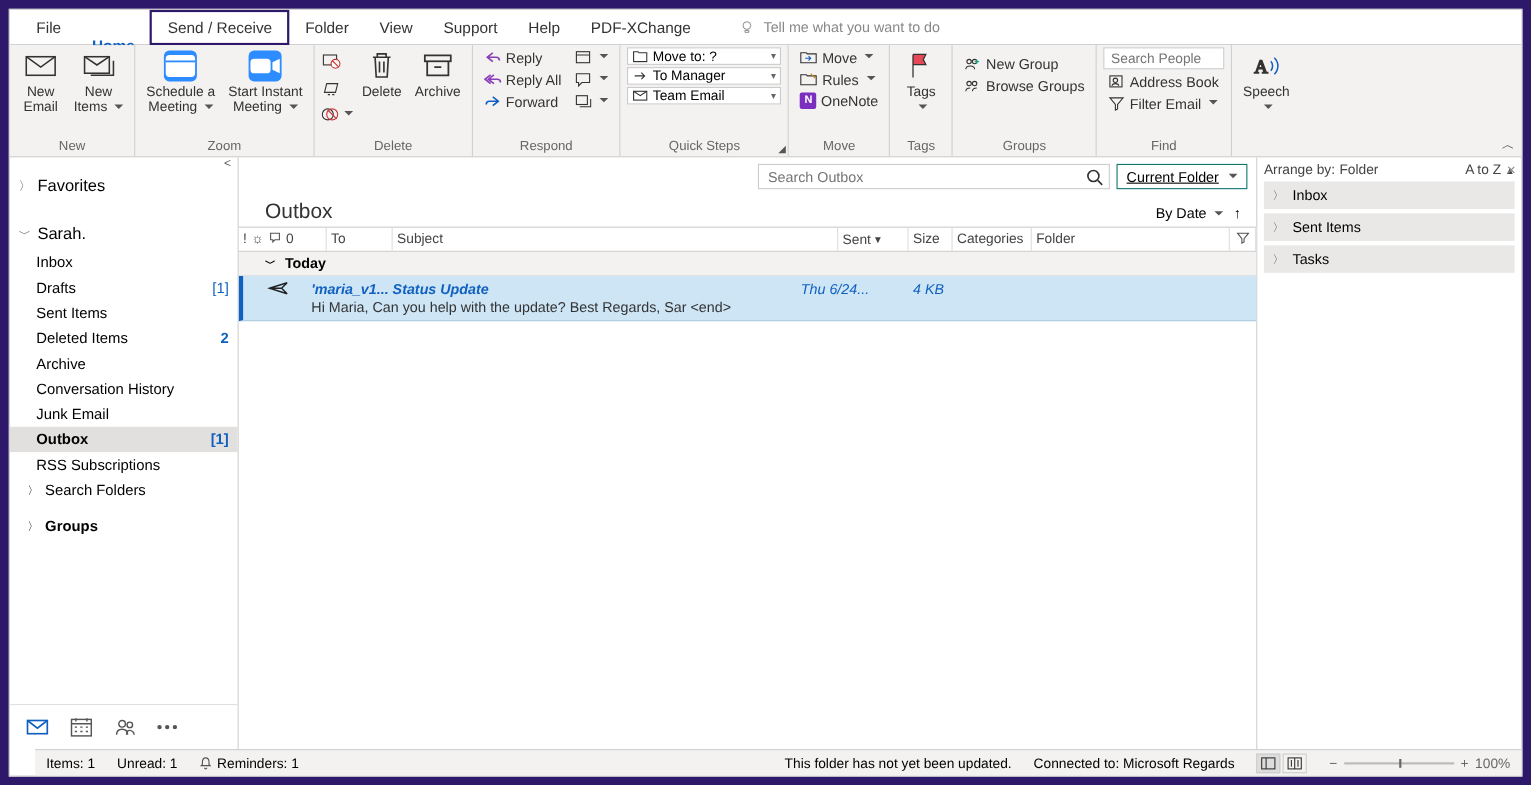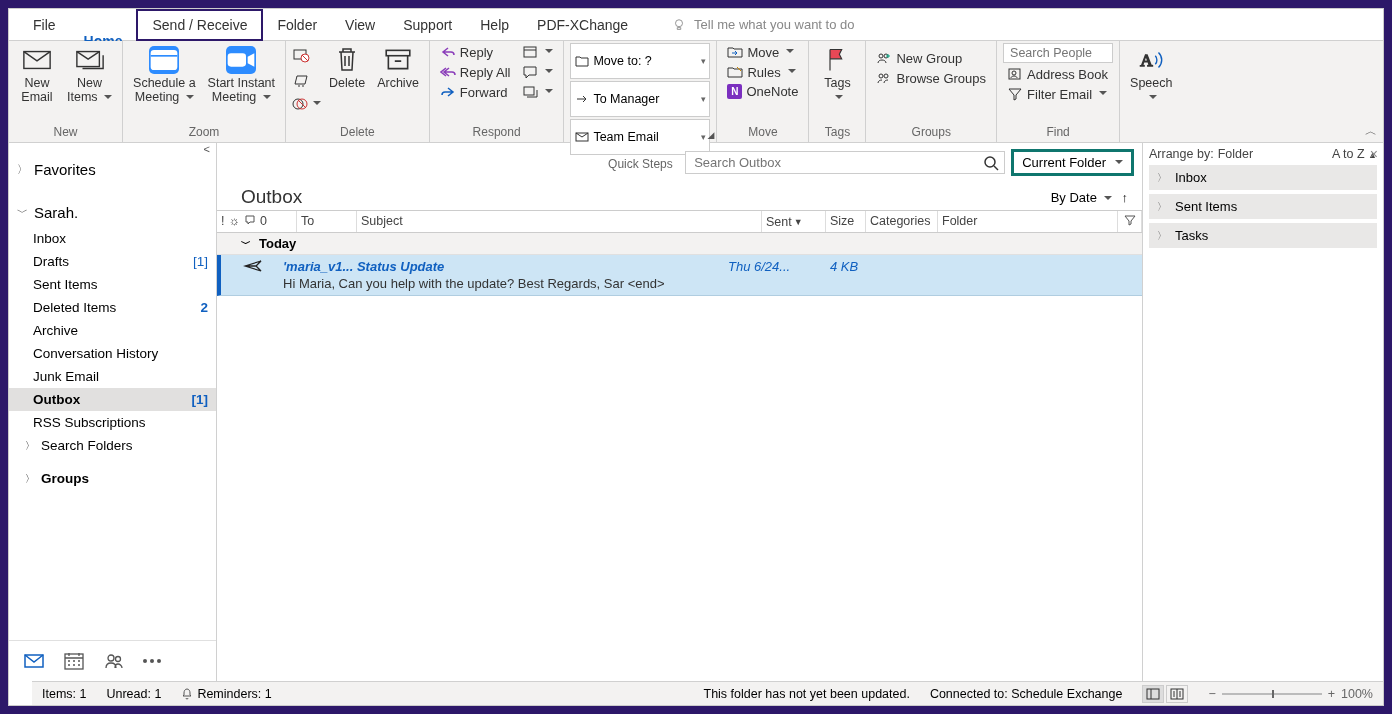--- a/index.html
+++ b/index.html
@@ -18,21 +18,21 @@
 .ribbon { display: flex; background: #f3f2f1; border-bottom: 1px solid #d0d0d0; height: 102px; position: relative; }
 .group { display: flex; flex-direction: column; border-right: 1px solid #d0d0d0; padding: 2px 6px 0; }
 .group-body { flex: 1; display: flex; align-items: flex-start; gap: 4px; }
 .group-label { text-align: center; font-size: 12px; color: #666; padding: 2px 0 3px; }
 .big-btn { display: flex; flex-direction: column; align-items: center; justify-content: flex-start; padding: 3px 4px; cursor: pointer; min-width: 44px; }
 .big-btn svg, .big-btn .icon-box { width: 30px; height: 28px; }
 .big-btn .lbl { font-size: 12.5px; text-align: center; line-height: 1.15; margin-top: 2px; color: #333; }
 .small-row { display: flex; align-items: center; gap: 4px; padding: 1px 4px; cursor: pointer; font-size: 13px; color: #333; white-space: nowrap; }
 .small-row svg { width: 16px; height: 16px; }
 .vcol { display: flex; flex-direction: column; gap: 2px; }
-.qs-row { display:flex; align-items:center; gap:6px; border:1px solid #ccc; background:#fff; padding:10px 4px; width:140px; font-size:12.5px; justify-content:space-between; }
+.qs-row { display:flex; align-items:center; gap:6px; border:1px solid #ccc; background:#fff; padding:0 4px; width:140px; font-size:12.5px; justify-content:space-between; }
 .search-people { border:1px solid #ccc; padding:2px 6px; width:110px; font-size:12.5px; color:#777; background:#fff; }
 .caret { font-size: 9px; color: #666; }
 .ribbon-collapse { position:absolute; right:6px; bottom:2px; font-size:12px; color:#555; cursor:pointer; }
 .dialog-launcher { position:absolute; right:2px; bottom:2px; font-size:9px; color:#555; }
 .group.rel { position:relative; }
 
 
 .body { flex:1; display:flex; min-height:0; }
 .nav { width: 208px; border-right:1px solid #d0d0d0; display:flex; flex-direction:column; position:relative; }
 .nav-collapse { text-align:right; font-size:11px; color:#555; padding:0 6px; cursor:pointer; }
@@ -44,21 +44,21 @@
 .folder .count { color:#1060c0; }
 .nav-footer { margin-top:auto; display:flex; gap:18px; padding:10px 14px; border-top:1px solid #e0e0e0; }
 .nav-footer svg { width:22px; height:20px; }
 .nav-footer .mail-active { color:#1060c0; }
 
 .mid { flex:1; display:flex; flex-direction:column; border-right:1px solid #d0d0d0; min-width:0; }
 .searchbar { display:flex; justify-content:flex-end; padding:6px 8px; gap:6px; align-items:center; }
 .search-input { width:320px; border:1px solid #ccc; padding:3px 26px 3px 8px; font-size:13px; color:#888; position:relative;margin-left:36px; }
 .search-wrap { position:relative; }
 .search-wrap svg { position:absolute; right:6px; top:4px; width:16px;height:16px; }
-.scope { border:3px solid #0f766e; padding:3px 8px; font-size:13px; display:flex; gap:6px; align-items:center; }
+.scope { border:1px solid #0f766e; padding:3px 8px; font-size:13px; display:flex; gap:6px; align-items:center;text-decoration:underline; }
 
 .folder-header { display:flex; justify-content:space-between; padding:4px 14px 2px 24px; align-items:center; }
 .folder-title { font-size:19px; color:#333; }
 .sort-ctl { display:flex; gap:10px; align-items:center; font-size:13px; }
 
 .cols { display:flex; border-top:1px solid #ccc; border-bottom:1px solid #ccc; background:#fff; font-size:12.5px; color:#444; }
 .cols > div { border-right:1px solid #ddd; padding:3px 4px; }
 .col-icons { width:80px; display:flex; gap:4px; padding-left:6px; }
 .col-to { width:60px; }
 .col-subject { flex:1; }
@@ -567,21 +567,21 @@
     <span>Items: 1</span>
     <span>Unread: 1</span>
     <span style="display:flex;gap:4px;align-items:center;">
         <svg width="12" height="12" viewBox="0 0 12 12" fill="none" stroke="#555">
           <path d="M6 1c2 0 3 2 3 4v2l1 1H2l1-1V5c0-2 1-4 3-4zM5 10a1 1 0 002 0"></path>
         </svg>
         <span>Reminders: 1</span>
       </span>
     <span class="spacer"></span>
     <span>This folder has not yet been updated.</span>
-    <span>Connected to: Schedule Exchange</span>
+    <span>Connected to: Microsoft Regards</span>
     <div class="view-btns">
       <div class="vbtn active">
           <svg width="14" height="12" viewBox="0 0 14 12" fill="none" stroke="#333">
             <rect x="1" y="1" width="12" height="10"></rect>
             <path d="M5 1v10"></path>
           </svg>
         </div>
       <div class="vbtn">
           <svg width="14" height="12" viewBox="0 0 14 12" fill="none" stroke="#333">
             <rect x="1" y="1" width="12" height="10"></rect>

